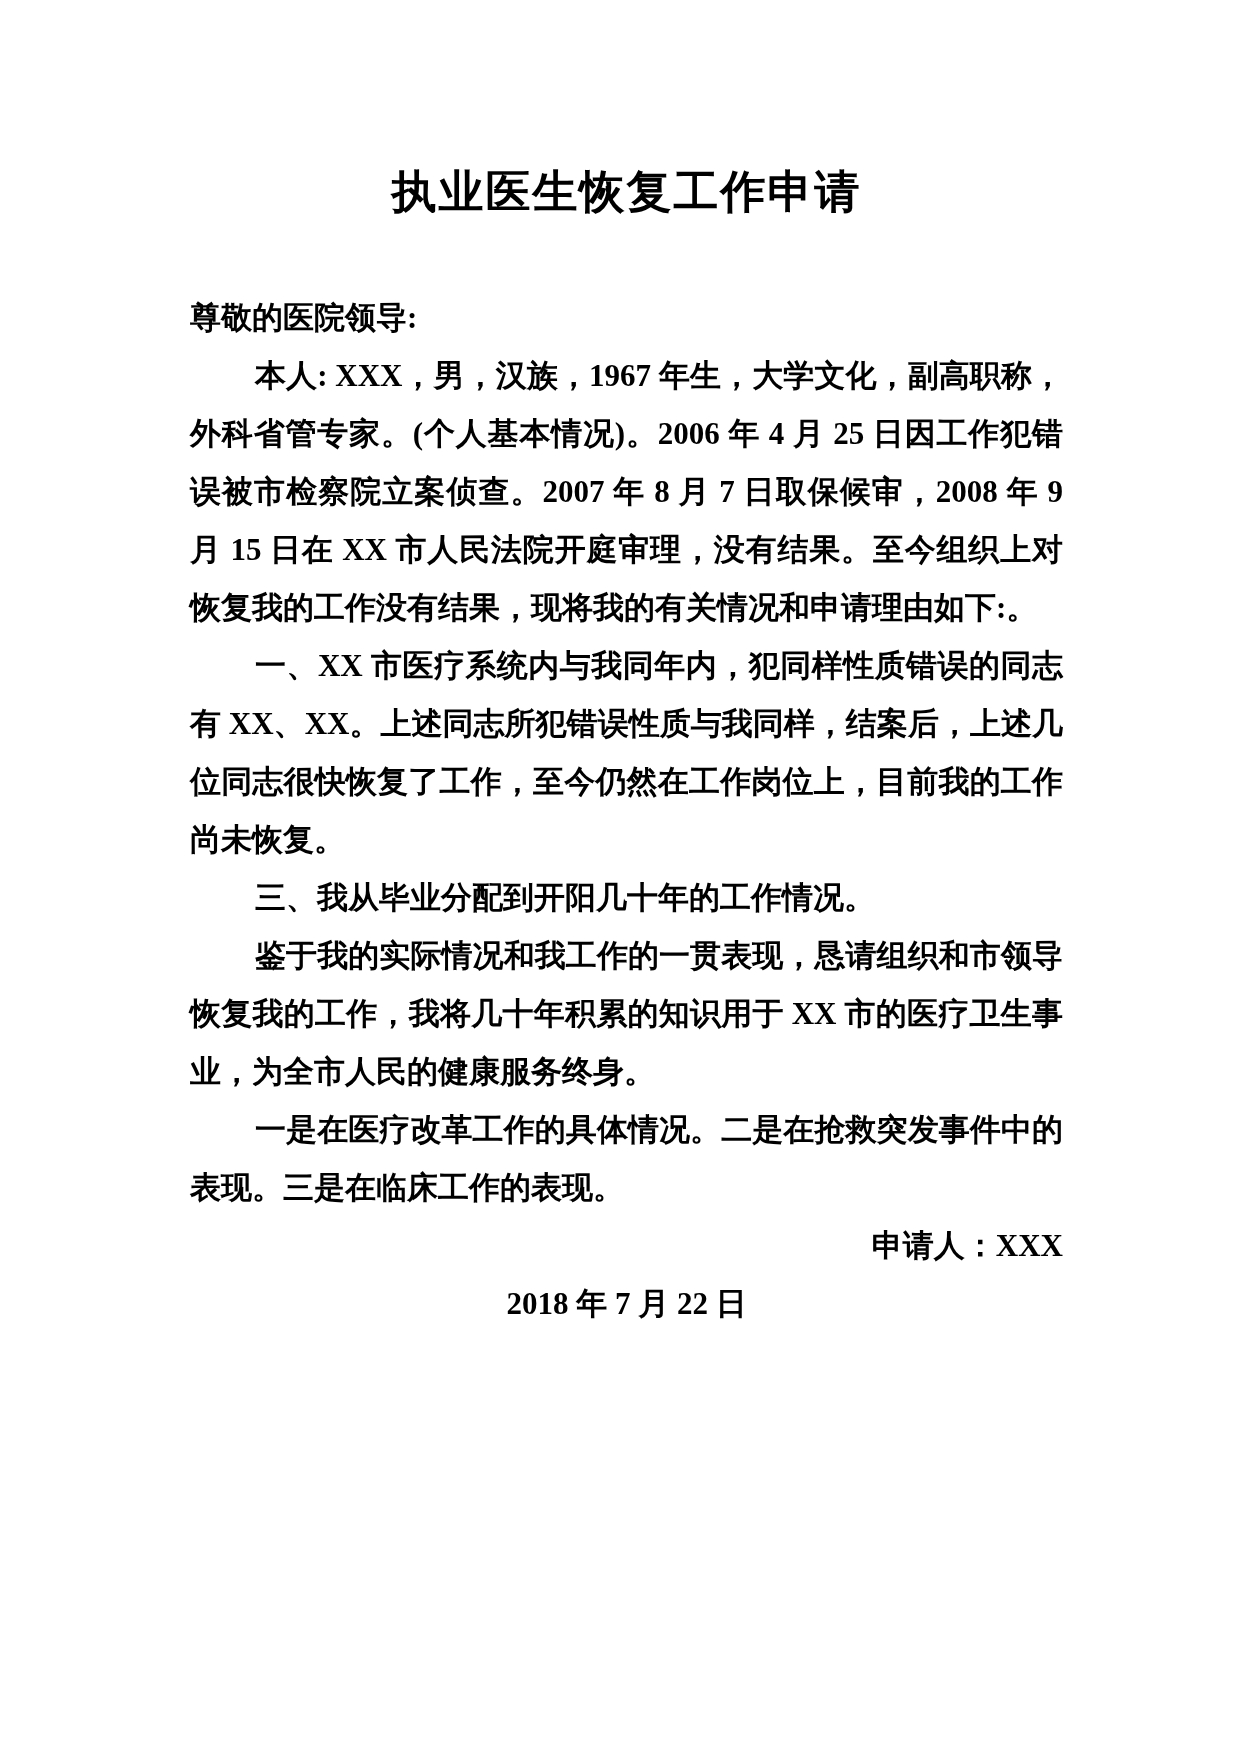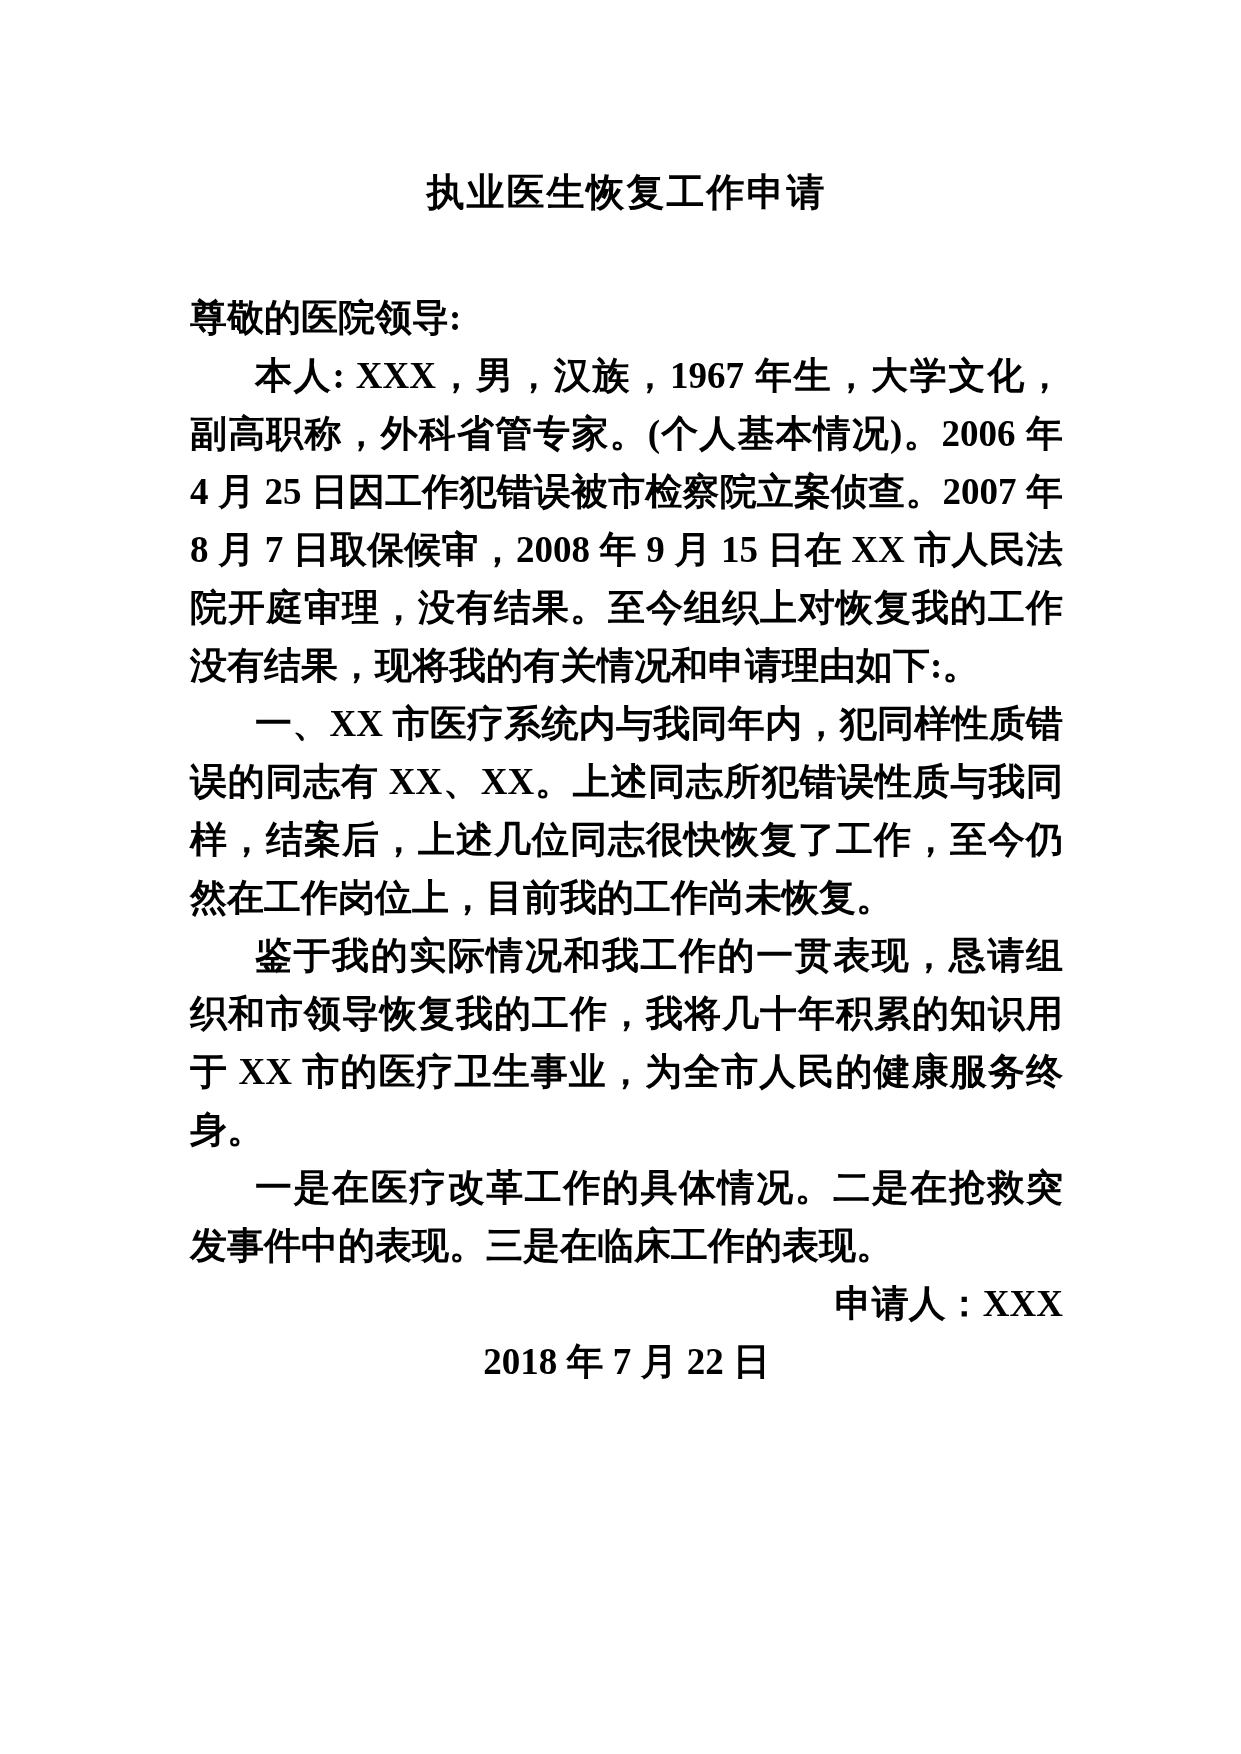--- a/index.html
+++ b/index.html
@@ -15,28 +15,28 @@
     background: #ffffff;
     color: #000000;
     box-sizing: border-box;
     padding: 165px 178px 0 190px;
     font-family: "Liberation Serif", "DejaVu Sans", sans-serif;
     font-weight: bold;
     overflow: hidden;
   }
   .title {
     margin: 0 0 70px 0;
-    font-size: 38px;
+    font-size: 45px;
     line-height: 54px;
     font-weight: bold;
     text-align: center;
     letter-spacing: 2px;
   }
   .body {
-    font-size: 37px;
+    font-size: 31px;
     line-height: 58px;
     text-align: justify;
   }
   .body p {
     margin: 0;
     padding: 0;
   }
   .salutation {
     text-indent: 0;
   }
@@ -64,20 +64,21 @@
   <h1 class="title">执业医生恢复工作申请</h1>
 
   <div class="body">
     <p class="salutation">尊敬的医院领导:</p>
 
     <p class="para">本人: XXX，男，汉族，1967 年生，大学文化，副高职称，外科省管专家。(个人基本情况)。2006 年 4 月 25 日因工作犯错误被市检察院立案侦查。2007 年 8 月 7 日取保候审，2008 年 9 月 15 日在 XX 市人民法院开庭审理，没有结果。至今组织上对恢复我的工作没有结果，现将我的有关情况和申请理由如下:。</p>
 
     <p class="para">一、XX 市医疗系统内与我同年内，犯同样性质错误的同志有 XX、XX。上述同志所犯错误性质与我同样，结案后，上述几位同志很快恢复了工作，至今仍然在工作岗位上，目前我的工作尚未恢复。</p>
 
 
+    <p class="para">三、我从毕业分配到开阳几十年的工作情况。</p>
 
     <p class="para">鉴于我的实际情况和我工作的一贯表现，恳请组织和市领导恢复我的工作，我将几十年积累的知识用于 XX 市的医疗卫生事业，为全市人民的健康服务终身。</p>
 
     <p class="para">一是在医疗改革工作的具体情况。二是在抢救突发事件中的表现。三是在临床工作的表现。</p>
 
 
     <p class="signature">申请人：XXX</p>
 
     <p class="date">2018 年 7 月 22 日</p>
   </div>

